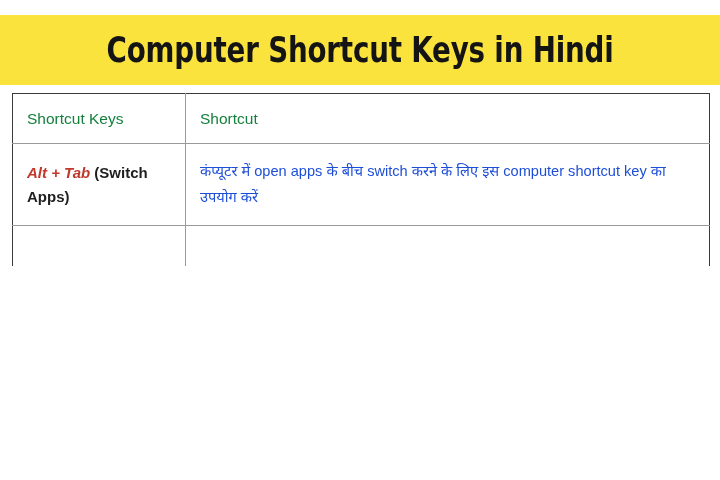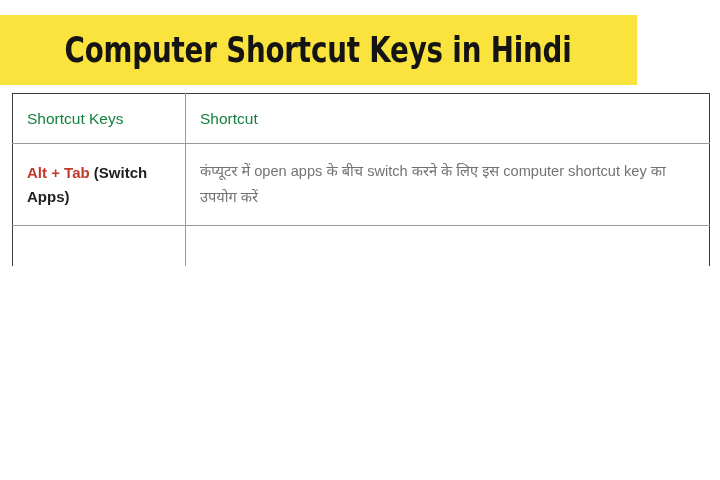--- a/index.html
+++ b/index.html
@@ -19,21 +19,21 @@
     height: 480px;
     background: #ffffff;
     box-sizing: border-box;
   }
 
   
   .title-banner {
     position: absolute;
     left: 0;
     top: 15px;
-    width: 637px;
+    width: 720px;
     height: 70px;
     background: #fbe33d;
     display: flex;
     align-items: center;
     justify-content: center;
   }
   .title-text {
     font-family: "Liberation Sans Narrow", "DejaVu Sans Condensed", "Liberation Sans", sans-serif;
     font-weight: bold;
     font-size: 35px;
@@ -88,28 +88,29 @@
   }
   tbody tr { height: 82px; }
 
   td.keys-cell {
     font-weight: bold;
     line-height: 1.55;
     color: #1f1f1f;
   }
   td.keys-cell .key-combo {
     color: #c0392b;
+    font-style: italic;
   }
   td.keys-cell .key-desc {
     color: #1f1f1f;
   }
 
   td.func-cell {
     line-height: 1.72;
-    color: #737373;
+    color: #1d4ed8;
     font-size: 14.6px;
     padding-right: 18px;
   }
 
   
   tbody tr.partial-row { height: 40px; }
   tbody tr.partial-row td { border-bottom: none; }
 </style>
 </head>
 <body>

